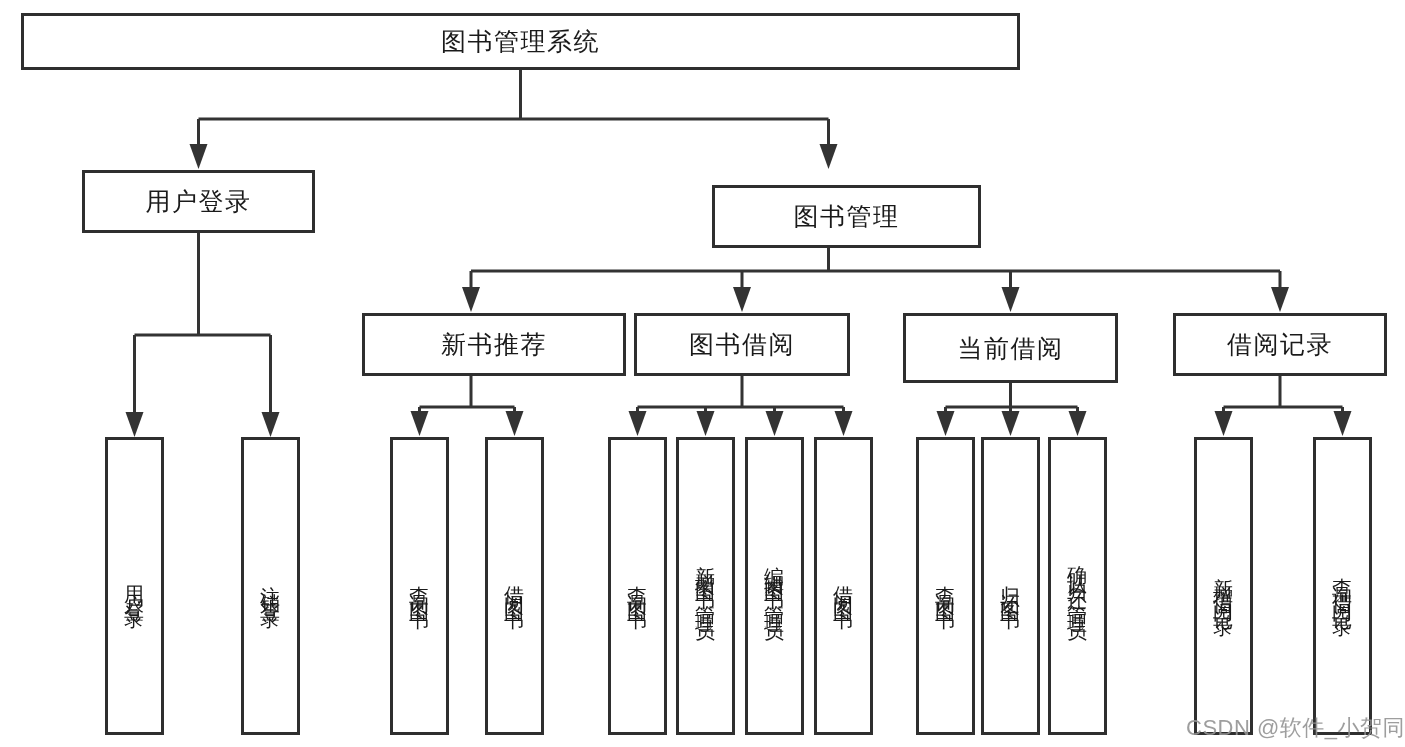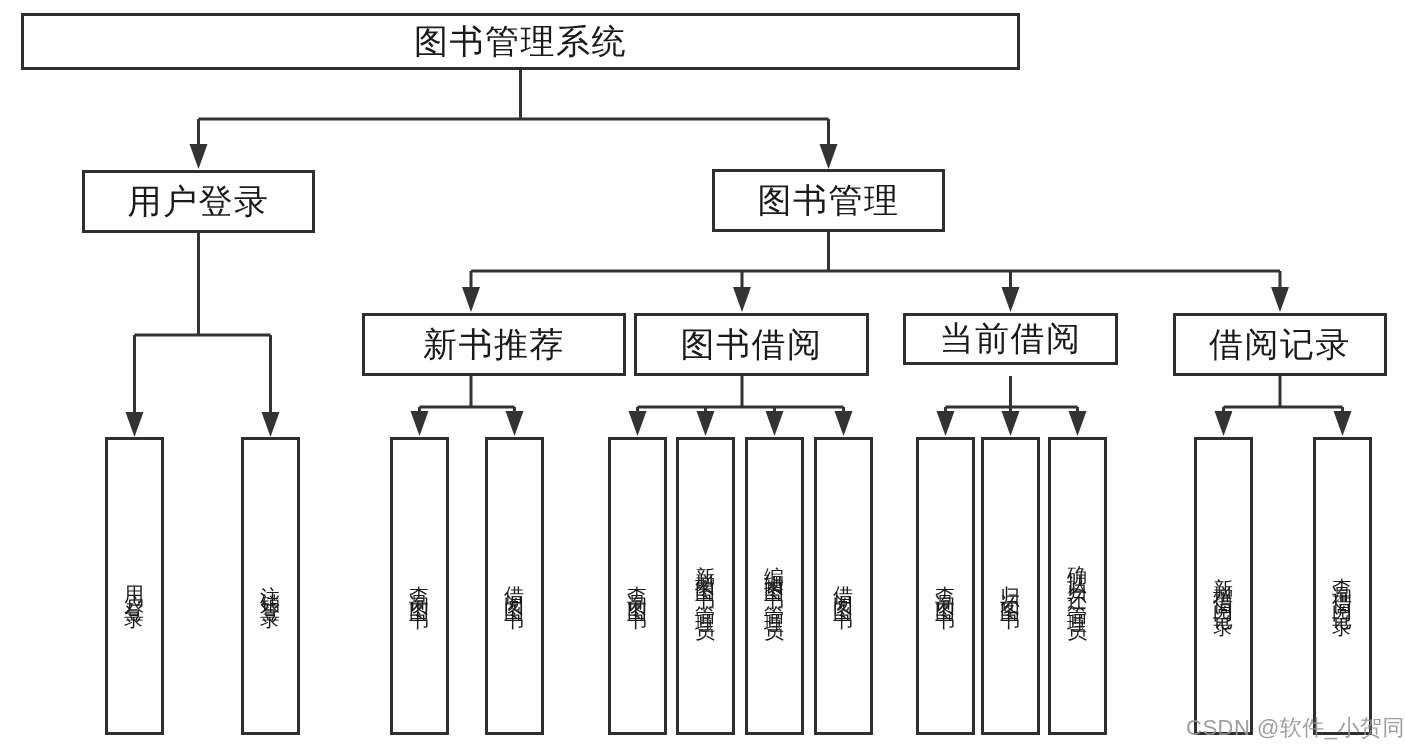--- a/index.html
+++ b/index.html
@@ -25,21 +25,21 @@
     position: absolute;
     box-sizing: border-box;
     border: 3px solid #2f2f2f;
     background: #ffffff;
     display: flex;
     align-items: center;
     justify-content: center;
     z-index: 2;
   }
   .hlabel {
-    font-size: 34px;
+    font-size: 25px;
     color: #1a1a1a;
     letter-spacing: 1.5px;
     white-space: nowrap;
   }
   .leaf {
     position: absolute;
     top: 437px;
     width: 59px;
     height: 298px;
     box-sizing: border-box;
@@ -114,31 +114,31 @@
     </g>
   </svg>
 
   <div class="node" style="left:21px; top:13px; width:999px; height:57px">
     <span class="hlabel">图书管理系统</span>
   </div>
 
   <div class="node" style="left:82px; top:170px; width:233px; height:63px">
     <span class="hlabel">用户登录</span>
   </div>
-  <div class="node" style="left:712px; top:169px; width:233px; height:63px">
+  <div class="node" style="left:712px; top:185px; width:269px; height:63px">
     <span class="hlabel">图书管理</span>
   </div>
 
   <div class="node" style="left:362px; top:313px; width:264px; height:63px">
     <span class="hlabel">新书推荐</span>
   </div>
-  <div class="node" style="left:634px; top:313px; width:235px; height:63px">
+  <div class="node" style="left:634px; top:313px; width:216px; height:63px">
     <span class="hlabel">图书借阅</span>
   </div>
-  <div class="node" style="left:903px; top:313px; width:215px; height:52px">
+  <div class="node" style="left:903px; top:313px; width:215px; height:70px">
     <span class="hlabel">当前借阅</span>
   </div>
   <div class="node" style="left:1173px; top:313px; width:214px; height:63px">
     <span class="hlabel">借阅记录</span>
   </div>
 
   <div class="leaf" style="left:105px">
     <span class="vlabel">用户登录</span>
   </div>
   <div class="leaf" style="left:241px">

